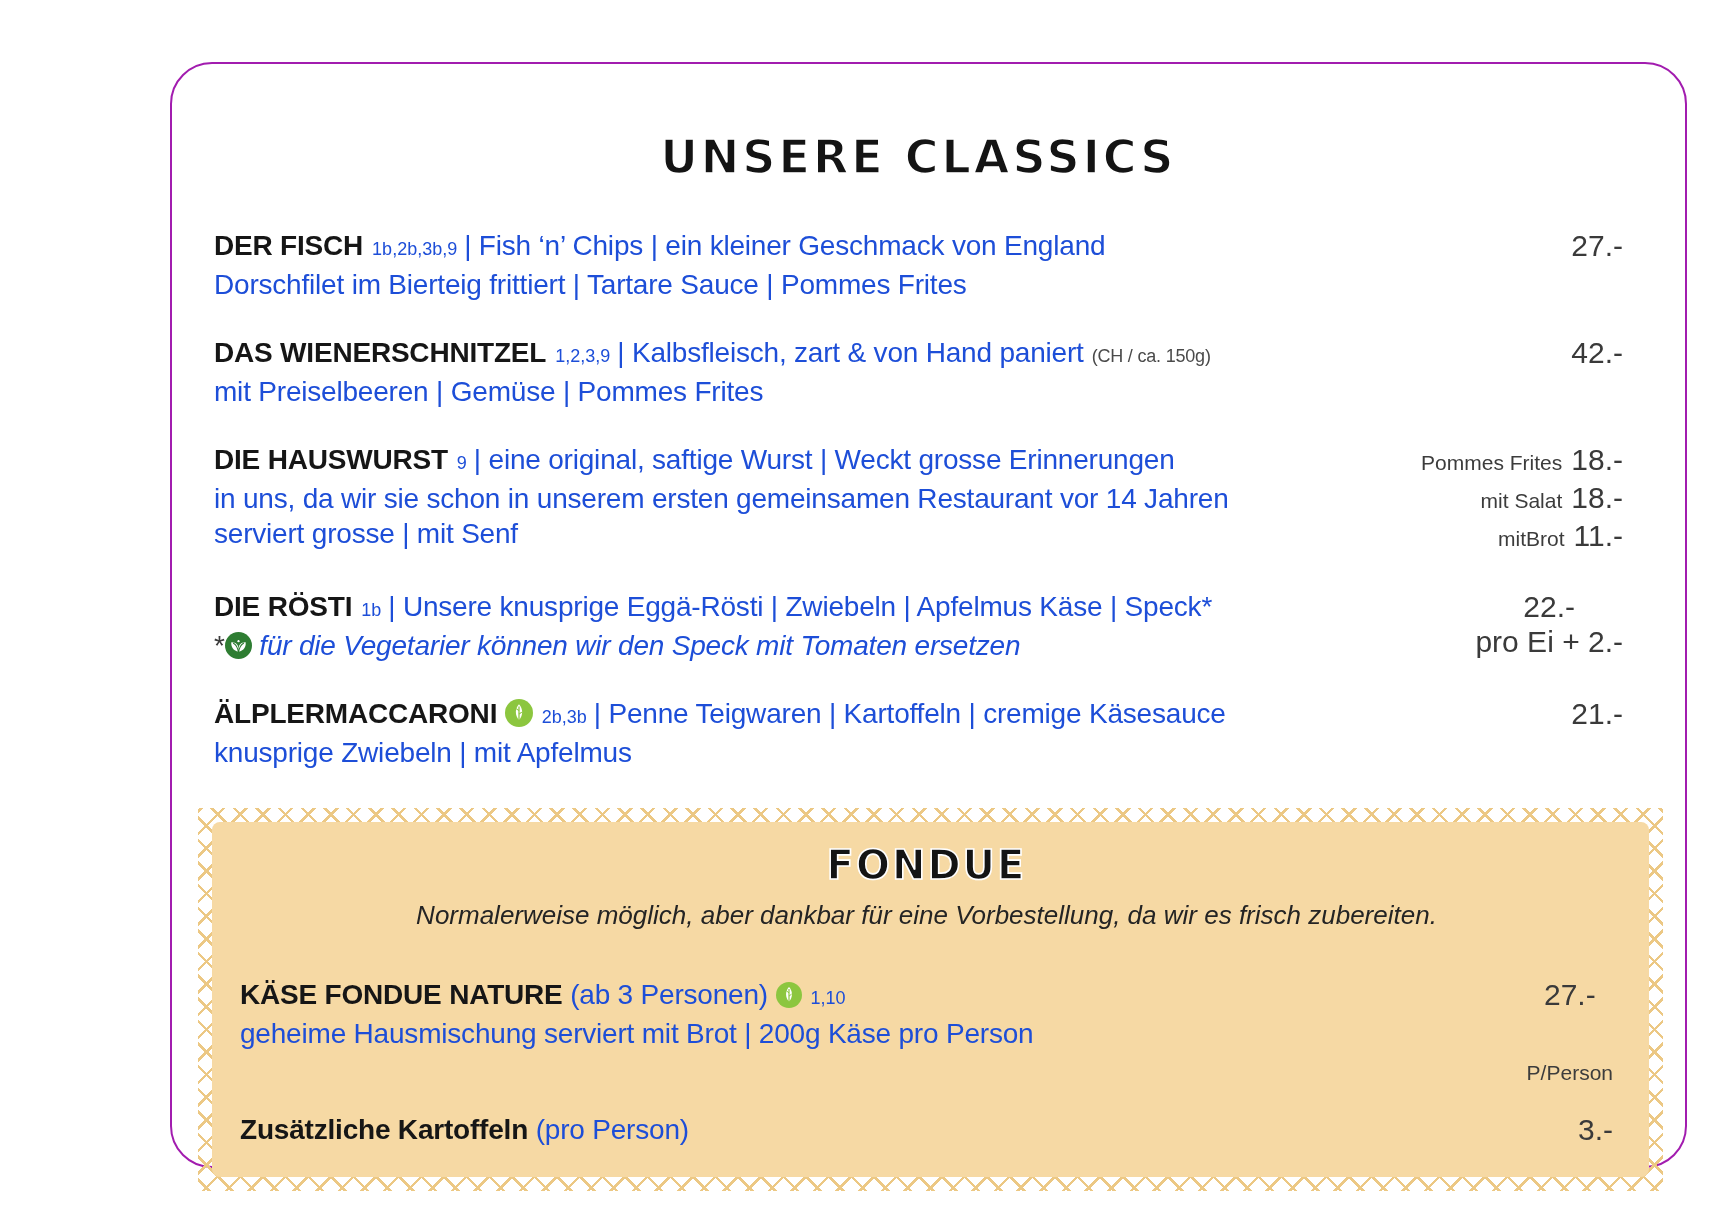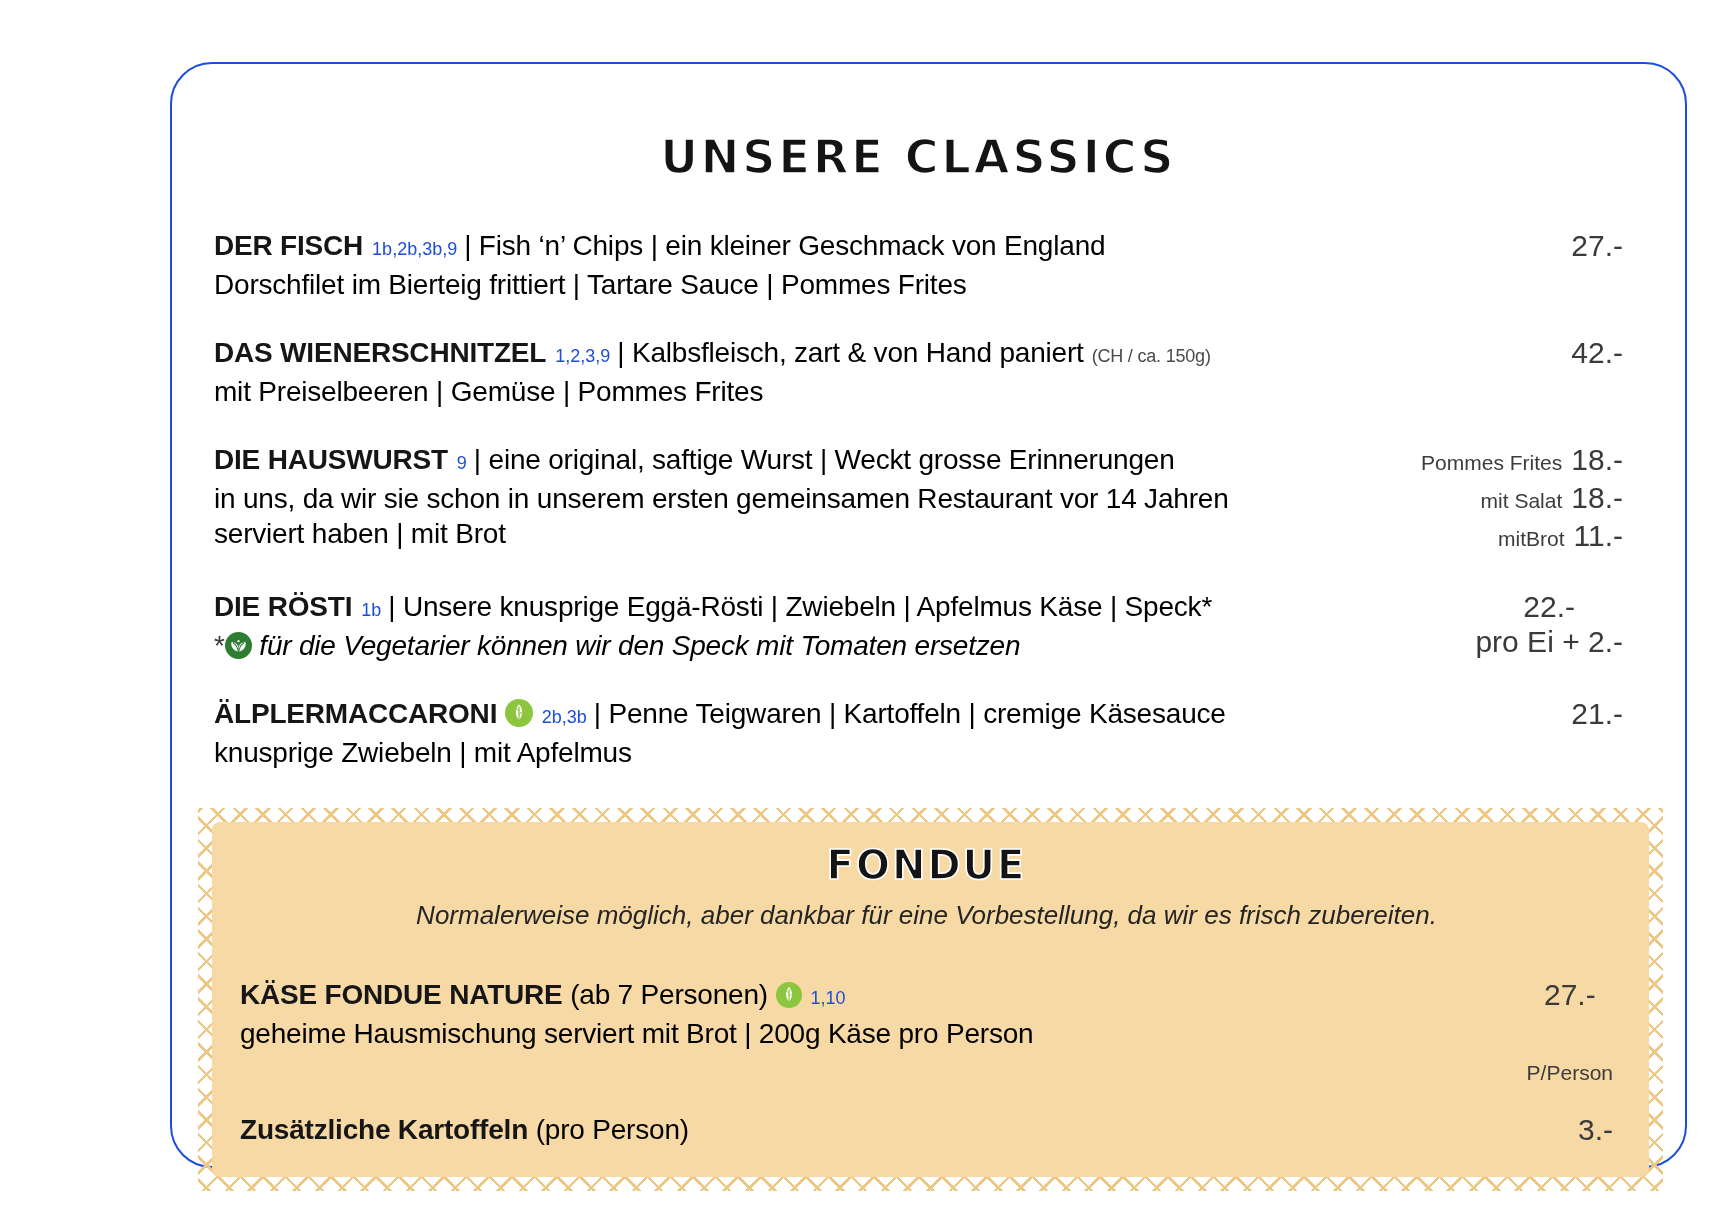--- a/index.html
+++ b/index.html
@@ -4,21 +4,21 @@
 <style>
   * { margin: 0; padding: 0; box-sizing: border-box; }
   html, body { width: 1731px; height: 1220px; background: #ffffff; overflow: hidden; }
   body { font-family: "Liberation Sans", sans-serif; color: #3c3c3c; }
 
   .card {
     position: absolute;
     left: 170px; top: 62px;
     width: 1517px; height: 1106px;
     background: #ffffff;
-    border: 2px solid #1d4ed8;
+    border: 2px solid #a21caf;
     border-radius: 42px;
     padding: 66px 62px 0 42px;
   }
 
   
   .display-title {
     font-family: "DejaVu Sans", sans-serif;
     font-weight: 800;
     color: #141414;
     letter-spacing: 3px;
@@ -35,21 +35,21 @@
     pointer-events: none;
   }
   .main-title { font-size: 46px; margin-bottom: 44px; }
 
   .items { display: flex; flex-direction: column; gap: 33px; }
 
   .item { display: grid; grid-template-columns: 1fr auto; column-gap: 18px; }
   .line { font-size: 28px; line-height: 35px; letter-spacing: -0.2px; white-space: nowrap; }
   .name { font-weight: 700; color: #161616; }
   .allergens { font-size: 18px; color: #1d4ed8; margin: 0 7px 0 9px; letter-spacing: 0; }
-  .desc { font-weight: 300; color: #000000; }
+  .desc { font-weight: 300; color: #1d4ed8; }
   .small-note { font-size: 18px; color: #4a4a4a; margin-left: 8px; }
   .italic-note { font-style: italic; font-weight: 300; }
 
   .item-right { text-align: center; }
   .price { font-size: 30px; font-weight: 300; line-height: 35px; color: #3a3a3a; white-space: nowrap; }
 
   .side-row { display: flex; justify-content: flex-end; align-items: baseline; gap: 9px; line-height: 35px; }
   .side-label { font-size: 21px; font-weight: 300; color: #3c3c3c; }
   .side-price { font-size: 30px; font-weight: 300; color: #3a3a3a; }
 
@@ -114,21 +114,21 @@
         <div class="price">42.-</div>
       </div>
     </div>
 
     <div class="item">
       <div class="item-left">
         <div class="line">
           <span class="name">DIE HAUSWURST</span><span class="allergens">9</span><span class="desc">| eine original, saftige Wurst | Weckt grosse Erinnerungen</span>
         </div>
         <div class="line desc">in uns, da wir sie schon in unserem ersten gemeinsamen Restaurant vor 14 Jahren</div>
-        <div class="line desc">serviert haben | mit Brot</div>
+        <div class="line desc">serviert grosse | mit Senf</div>
       </div>
       <div class="item-right">
         <div class="side-row">
           <span class="side-label">Pommes Frites</span>
           <span class="side-price">18.-</span>
         </div>
         <div class="side-row">
           <span class="side-label">mit Salat</span>
           <span class="side-price">18.-</span>
         </div>
@@ -186,21 +186,21 @@
     <div class="fondue-box">
       <h2 class="display-title fondue-title" data-text="FONDUE">FONDUE</h2>
       <div class="fondue-subtitle">Normalerweise möglich, aber dankbar für eine Vorbestellung, da wir es frisch zubereiten.</div>
 
       <div class="fondue-items">
 
         <div class="item">
           <div class="item-left">
             <div class="line">
               <span class="name">KÄSE FONDUE NATURE</span>
-              <span class="desc">(ab 7 Personen)</span>
+              <span class="desc">(ab 3 Personen)</span>
               <svg class="veg-badge" width="26" height="26" viewBox="0 0 24 24">
                   <circle cx="12" cy="12" r="12" fill="#8CC63F"></circle>
                   <path d="M12 4.5 C8.4 8.2 8.4 14.3 12 18 C15.6 14.3 15.6 8.2 12 4.5 Z" fill="#ffffff"></path>
                   <path d="M12 6.5 L12 19" stroke="#8CC63F" stroke-width="1.1"></path>
                   <path d="M12 10 L9.6 8.2 M12 13 L14.4 11.2" stroke="#8CC63F" stroke-width="0.9"></path>
                 </svg><span class="allergens">1,10</span>
             </div>
             <div class="line desc">geheime Hausmischung serviert mit Brot | 200g Käse pro Person</div>
           </div>
           <div class="item-right">

